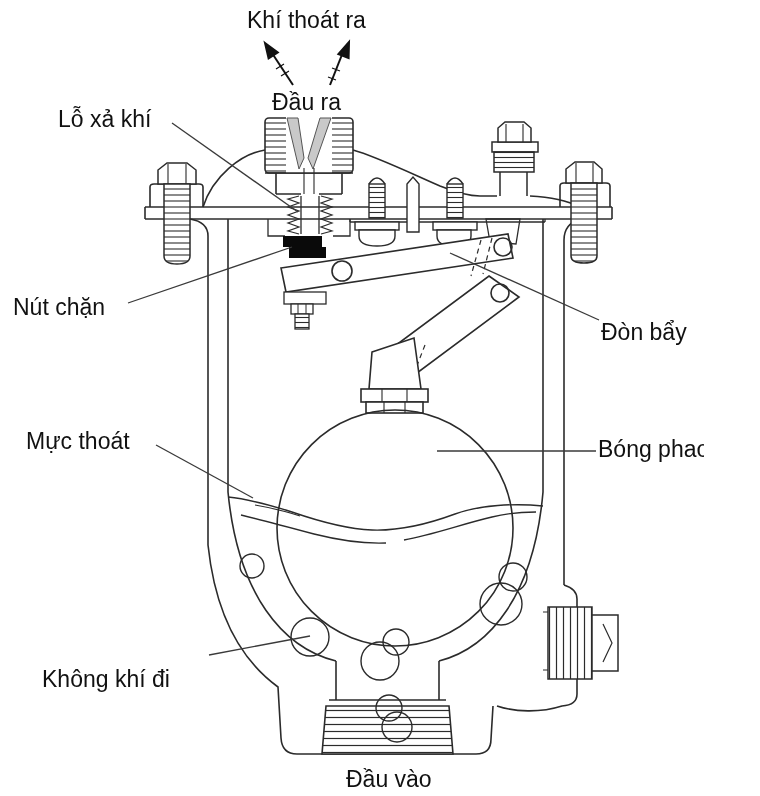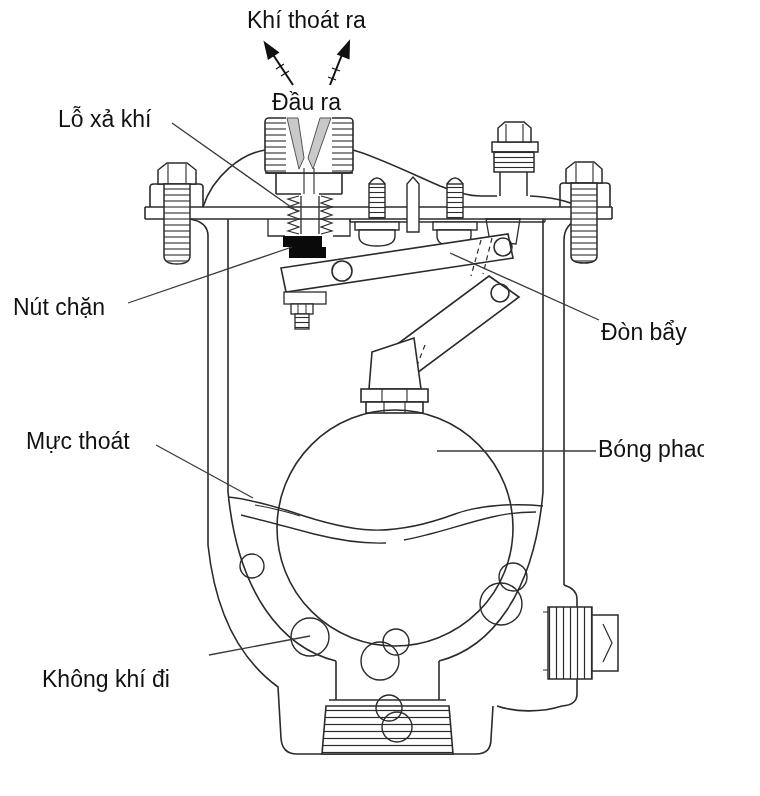--- a/index.html
+++ b/index.html
@@ -205,14 +205,15 @@
 <div class="lbl" style="left:247px;top:5px;">Khí thoát ra</div>
 <div class="lbl" style="left:272px;top:87px;">Đầu ra</div>
 <div class="lbl" style="left:58px;top:104px;">Lỗ xả khí</div>
 <div class="lbl" style="left:13px;top:292px;">Nút chặn</div>
 <div class="lbl" style="left:601px;top:317px;">Đòn bẩy</div>
 <div class="lbl" style="left:26px;top:426px;">Mực thoát</div>
 <div class="lbl" style="left:598px;top:434px;">Bóng phao</div>
 <div class="lbl" style="left:42px;top:640px;margin-top:24px;">
   <div>Không khí đi</div>
 </div>
+<div class="lbl" style="left:346px;top:764px;">Đầu vào</div>
 
 </div>
 
 </body></html>

